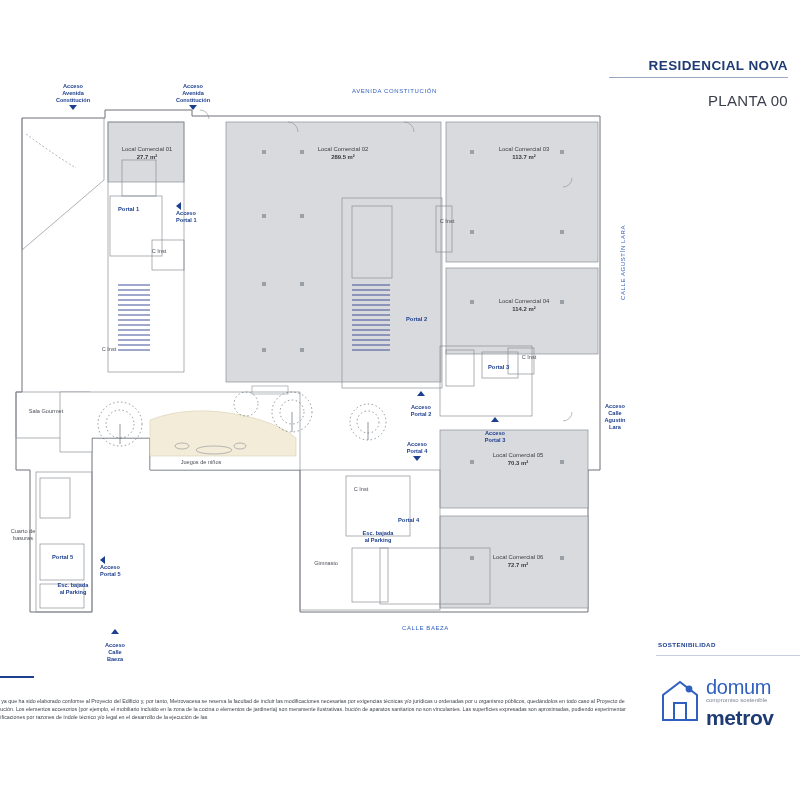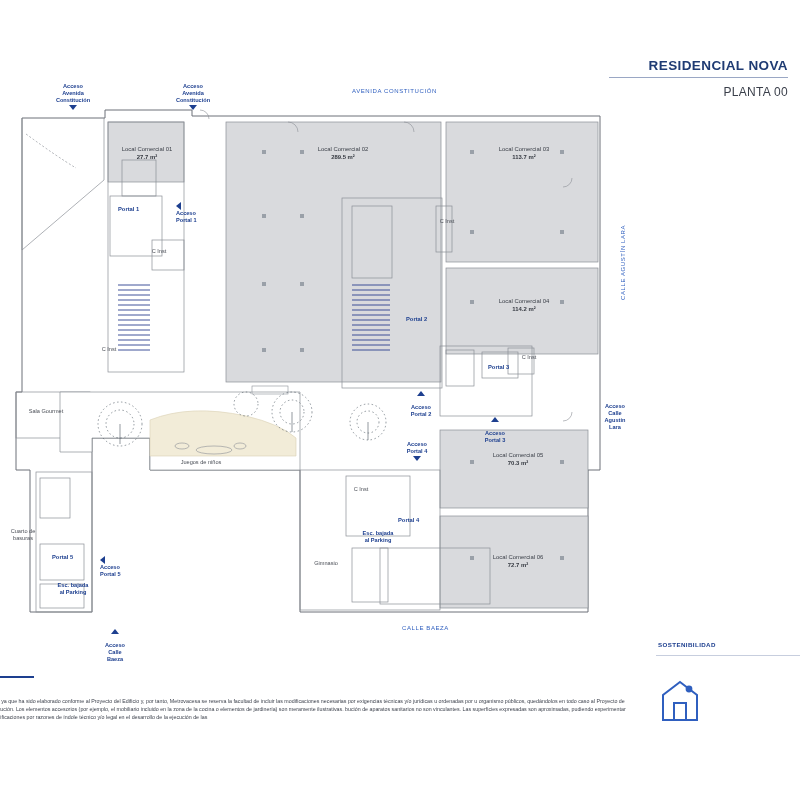--- a/index.html
+++ b/index.html
@@ -9,21 +9,21 @@
     overflow:hidden;position:relative;
   }
   #stage{position:absolute;inset:0;}
 
   
   .hdr{position:absolute;right:0;top:58px;text-align:right;padding-right:12px;}
   .hdr-title{
     color:#1f3b73;font-weight:bold;font-size:13.5px;letter-spacing:.4px;
     border-bottom:1.4px solid #9aa7c4;padding-bottom:4px;padding-left:40px;
   }
-  .hdr-sub{color:#3a3f4a;font-size:12px;margin-top:7px;letter-spacing:.3px;}
+  .hdr-sub{color:#3a3f4a;font-size:15px;margin-top:14px;letter-spacing:.3px;}
 
   
   .lab{position:absolute;font-size:5.6px;color:#1d3f8f;font-weight:bold;line-height:1.25;text-align:center;}
   .lab.grey{color:#4b4f57;font-weight:normal;}
   .lab-local{position:absolute;text-align:center;font-size:5.9px;color:#3c4049;line-height:1.35;}
   .lab-local b{font-weight:bold;display:block;font-size:5.9px;color:#33373f;}
   .street{position:absolute;color:#2f5fbf;font-size:6px;letter-spacing:.6px;font-weight:normal;}
   .street.rot{transform:rotate(-90deg);transform-origin:left top;white-space:nowrap;}
 
   .tri{width:0;height:0;border-left:4px solid transparent;border-right:4px solid transparent;
@@ -318,14 +318,19 @@
 
   <div class="legal-rule"></div>
   <div class="legal">tiva, ya que ha sido elaborado conforme al Proyecto del Edificio y, por tanto, Metrovacesa se reserva la facultad de incluir las modificaciones necesarias por exigencias técnicas y/o jurídicas u ordenadas por u organismo públicos, quedándolos en todo caso al Proyecto de Ejecución. Los elementos accesorios (por ejemplo, el mobiliario incluido en la zona de la cocina o elementos de jardinería) son meramente ilustrativas. bución de aparatos sanitarios no son vinculantes. Las superficies expresadas son aproximadas, pudiendo experimentar modificaciones por razones de índole técnico y/o legal en el desarrollo de la ejecución de las</div>
 
   <svg class="house" viewBox="0 0 40 44">
     <path d="M20 3 L37 16 L37 41 L3 41 L3 16 Z" fill="none" stroke="#2f5fbf" stroke-width="2"></path>
     <path d="M14 41 L14 24 L26 24 L26 41" fill="none" stroke="#2f5fbf" stroke-width="2"></path>
     <circle cx="29" cy="10" r="3.4" fill="#2f5fbf"></circle>
   </svg>
 
+  <div class="brand" style="left:706px;">
+    <div class="brand-domum">domum</div>
+    <div class="brand-claim">compromiso sostenible</div>
+    <div class="brand-metro">metrov</div>
+  </div>
 
 </div>
 
 </body></html>

